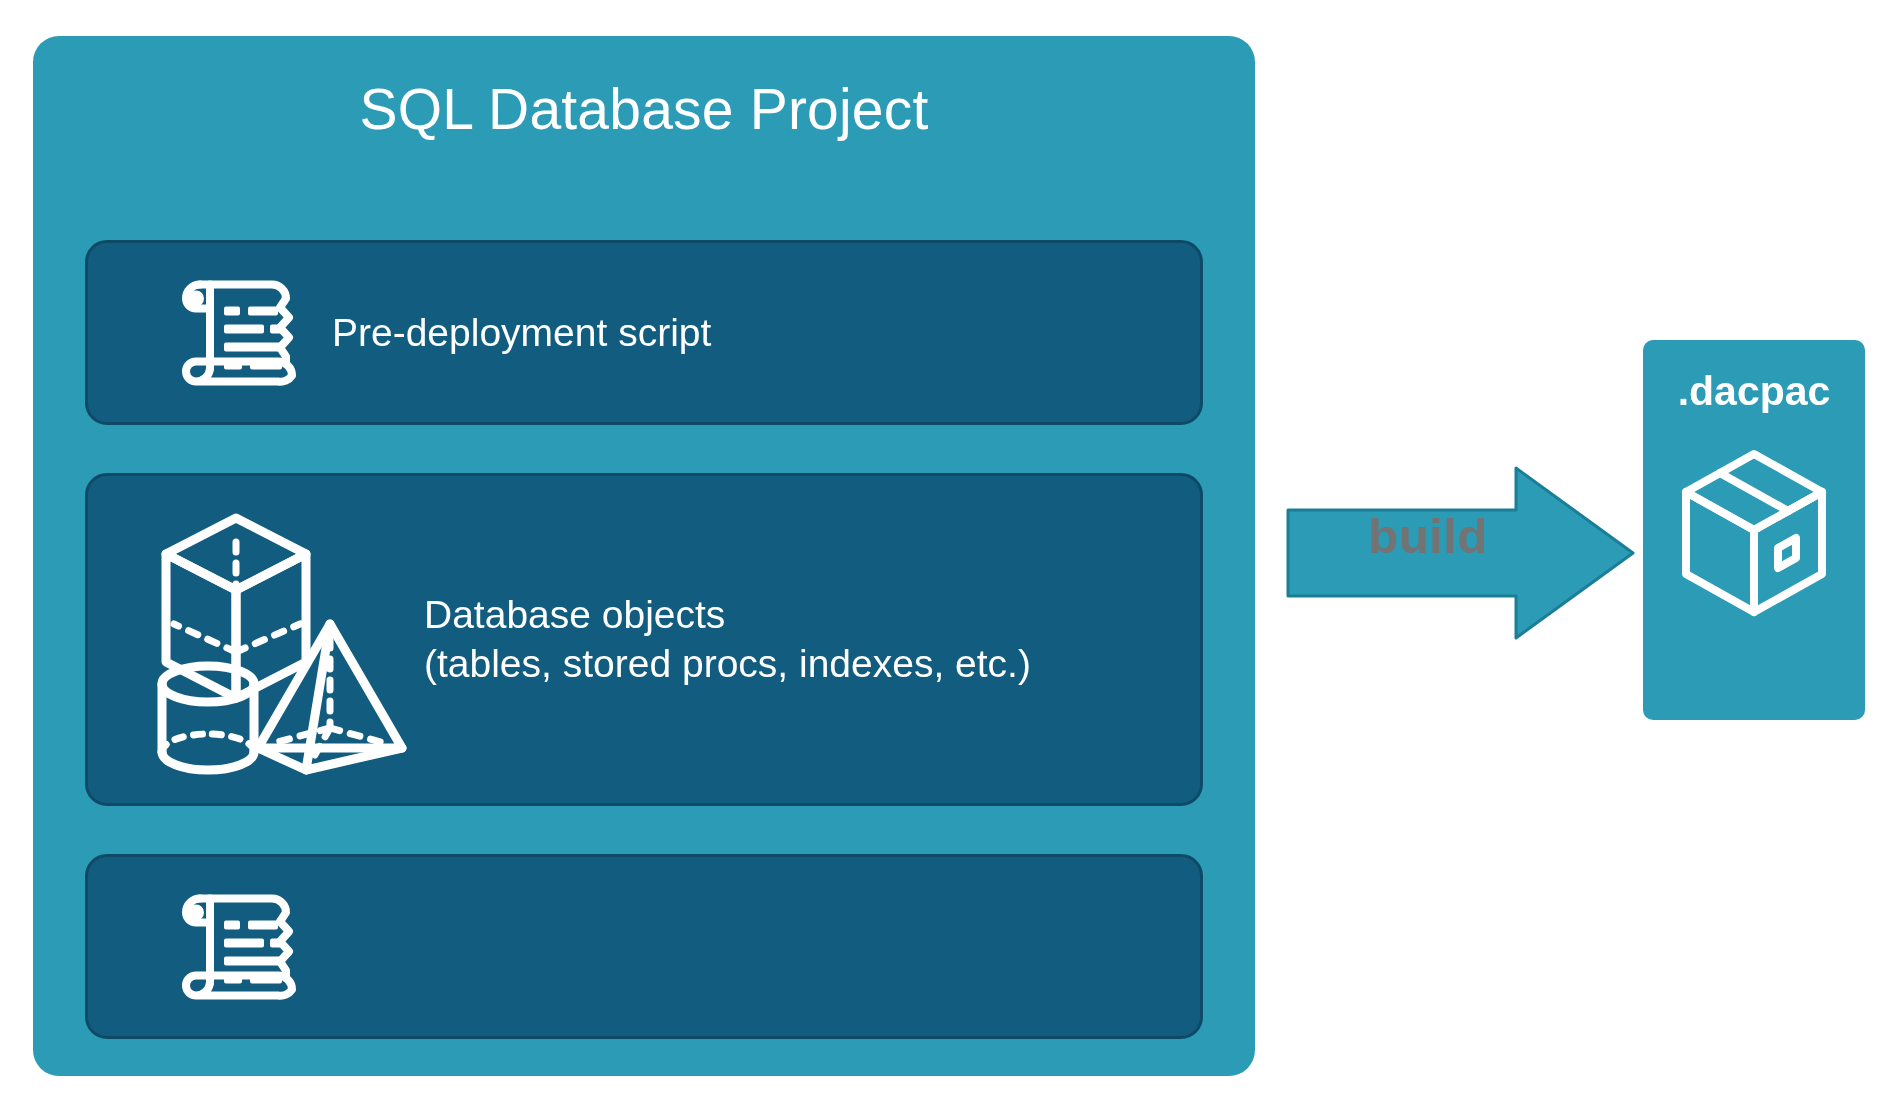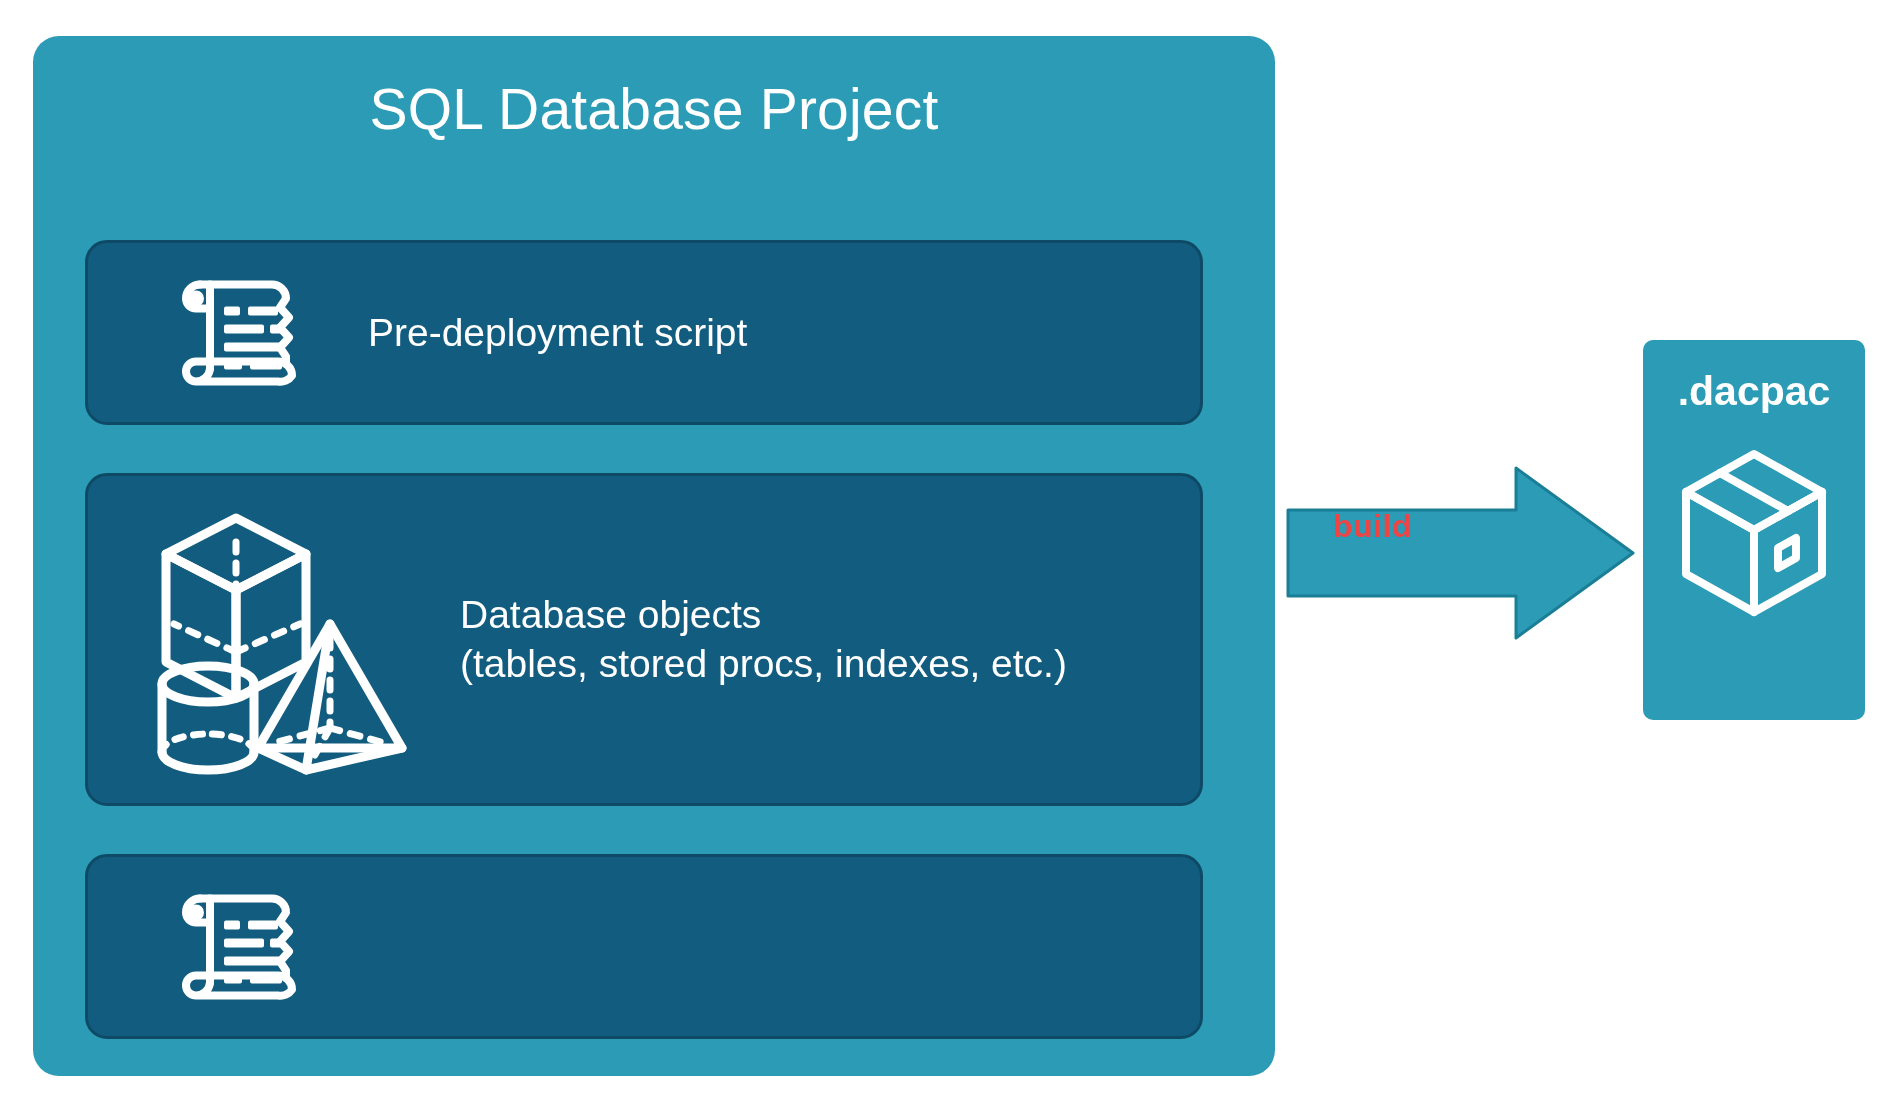--- a/index.html
+++ b/index.html
@@ -2,59 +2,59 @@
 <html><head>
 <meta charset="utf-8">
 <style>
   html,body{margin:0;padding:0;background:#ffffff;}
   body{width:1900px;height:1100px;position:relative;overflow:hidden;
        font-family:"Liberation Sans","DejaVu Sans",sans-serif;}
 
   
   #project-container{
     position:absolute; left:33px; top:36px; width:1222px; height:1040px;
-    background:#2b9bb6; border-radius:26px;padding-left:20px;
+    background:#2b9bb6; border-radius:26px;
   }
   #project-title{
     position:absolute; left:0; top:44px; width:100%;
     text-align:center; color:#ffffff;
     font-size:57px; font-weight:400; letter-spacing:.2px;
     line-height:1.05;
   }
 
   
   .card{
     position:absolute; left:52px; width:1118px;
     background:#125d7f; border:3px solid #0e4a66; border-radius:22px;
     box-sizing:border-box;
   }
   #card-pre {top:204px;  height:185px;}
   #card-obj {top:437px;  height:333px;}
   #card-post{top:818px;  height:185px;}
 
   .card-label{
     position:absolute; color:#ffffff; font-weight:400;
-    font-size:39px; line-height:1.28; white-space:pre-line;margin-left:36px;
+    font-size:39px; line-height:1.28; white-space:pre-line;
   }
   #label-pre {left:244px; top:50%; transform:translateY(-50%);}
   #label-post{left:244px; top:50%; transform:translateY(-50%);}
   #label-obj {left:336px; top:50%; transform:translateY(-50%);}
 
   .icon-slot{position:absolute;}
   #icon-pre  {left:72px;  top:50%; transform:translateY(-50%); width:140px; height:125px;}
   #icon-post {left:72px;  top:50%; transform:translateY(-50%); width:140px; height:125px;}
   #icon-objs {left:62px;  top:26px; width:270px; height:280px;}
 
   
   #build-arrow{
     position:absolute; left:1288px; top:468px; width:345px; height:170px;
   }
   #build-arrow-label{
     position:absolute; left:1333px; top:508px; width:190px;
-    text-align:left; color:#ef4444; font-size:32px; font-weight:700;
+    text-align:center; color:#737373; font-size:49px; font-weight:700;
     letter-spacing:.5px; pointer-events:none;
   }
 
   
   #dacpac-box{
     position:absolute; left:1643px; top:340px; width:222px; height:380px;
     background:#2b9bb6; border-radius:10px;
   }
   #dacpac-label{
     position:absolute; left:0; top:28px; width:100%;

